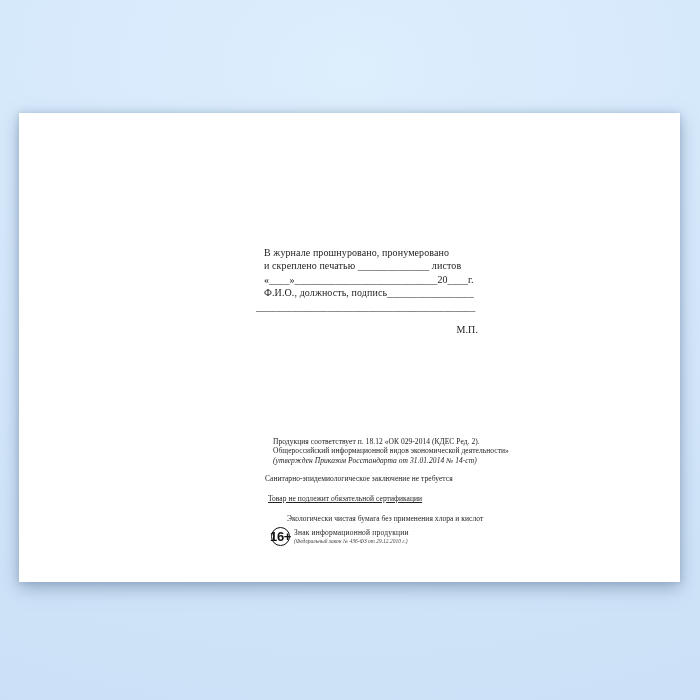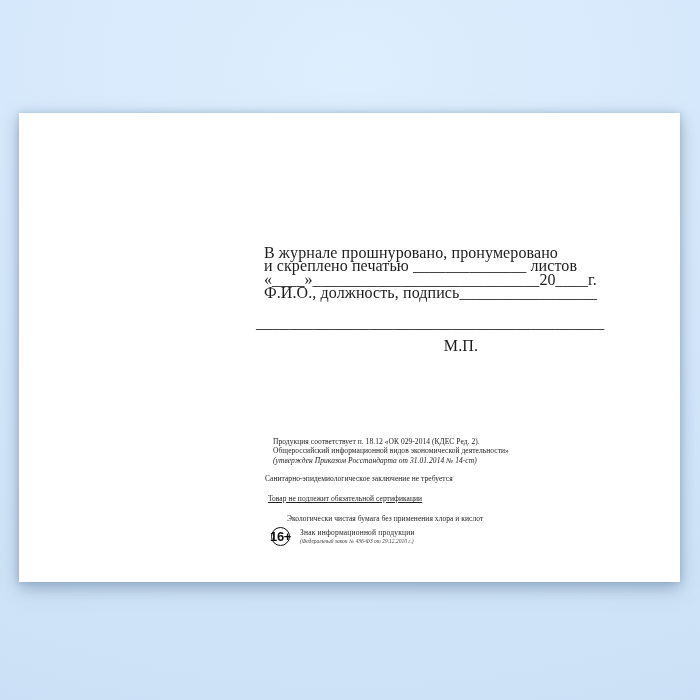--- a/index.html
+++ b/index.html
@@ -26,28 +26,28 @@
     height: 469px;
     background: #ffffff;
     box-shadow: 0 6px 16px rgba(96, 125, 155, 0.55), 0 0 6px rgba(96, 125, 155, 0.30);
   }
   
   .stamp-block {
     position: absolute;
     left: 237px;
     top: 133px;
     width: 224px;
-    font-size: 16px;
+    font-size: 10px;
     line-height: 13.4px;
     color: #1c1c1c;
     letter-spacing: 0.1px;
     white-space: nowrap;
   }
   .stamp-line { padding-left: 8px; }
-  .stamp-line.no-indent { padding-left: 0; margin-top: 16px; }
+  .stamp-line.no-indent { padding-left: 0; }
   .stamp-seal {
     margin-top: 10px;
     text-align: right;
     padding-right: 2px;
   }
   
   .fine {
     position: absolute;
     color: #222222;
     font-size: 7.5px;
@@ -77,21 +77,21 @@
     justify-content: center;
     font-family: "Liberation Sans", sans-serif;
     font-weight: bold;
     font-size: 13px;
     letter-spacing: -0.4px;
     color: #111111;
     box-sizing: border-box;
     flex: 0 0 auto;
   }
   .badge-text {
-    margin-left: 10px;
+    margin-left: 4px;
     white-space: nowrap;
   }
   .badge-title {
     font-size: 7.5px;
     line-height: 8.5px;
     color: #222222;
     letter-spacing: 0.2px;
   }
   .badge-law {
     font-size: 5.5px;

